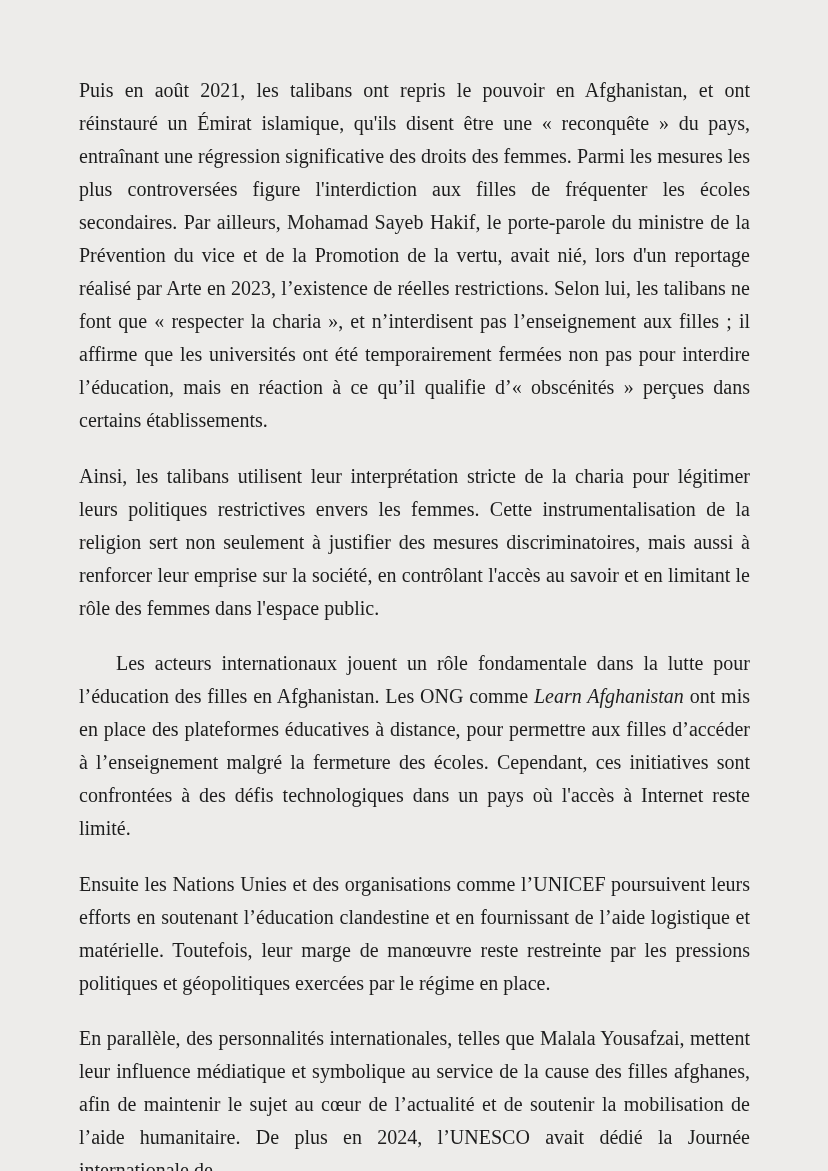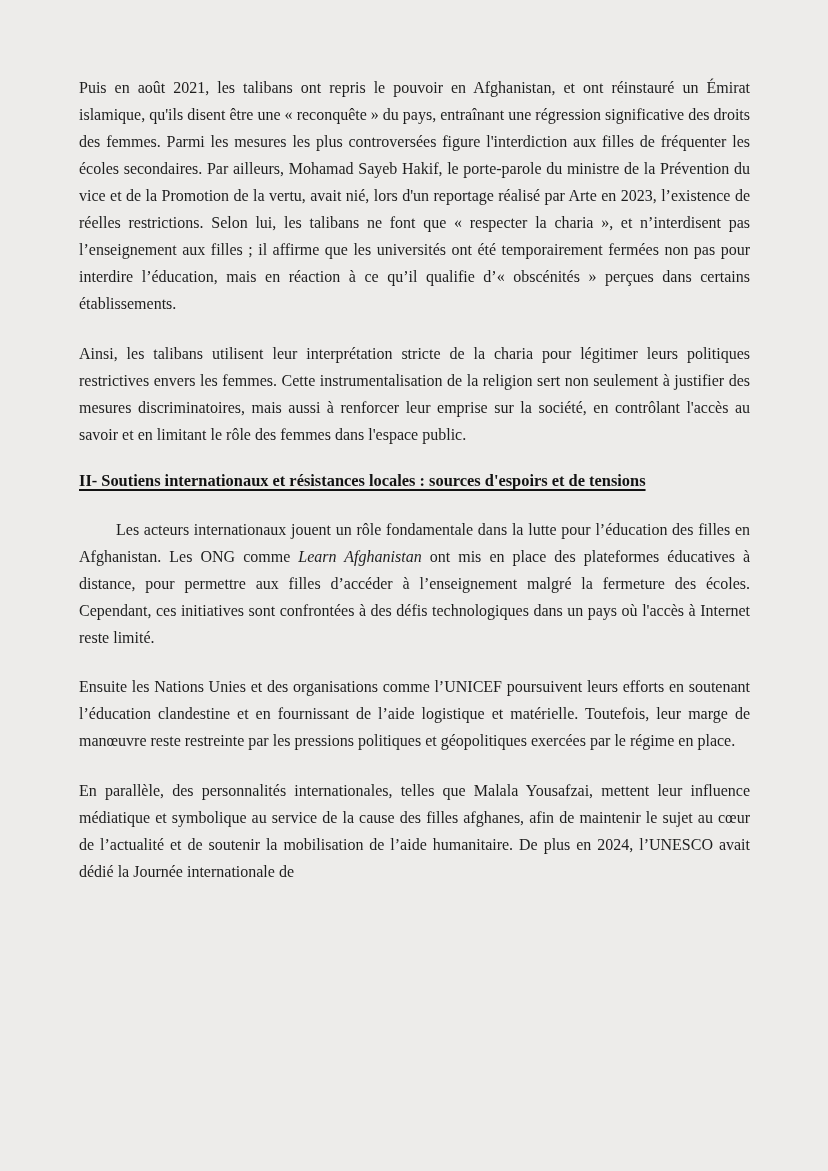--- a/index.html
+++ b/index.html
@@ -25,22 +25,22 @@
 
   #doc-body {
     position: absolute;
     left: 79px;
     top: 74px;
     width: 671px;
   }
 
   p.para {
     margin: 0 0 0 0;
-    font-size: 16px;
-    line-height: 27px;
+    font-size: 20px;
+    line-height: 33px;
     text-align: justify;
     text-justify: inter-word;
     hyphens: none;
     -webkit-hyphens: none;
     color: #1d1d1d;
     font-family: Liberation Serif, serif;
   }
 
   p.para + p.para,
   p.para + h2.section-heading,
@@ -86,21 +86,20 @@
 <body style="background: rgb(237, 236, 234);">
 
 <div id="page" style="background: rgb(237, 236, 234);">
   <div id="doc-body">
 
     <p class="para">Puis en août 2021, les talibans ont repris le pouvoir en Afghanistan, et ont réinstauré un Émirat islamique, qu'ils disent être une « reconquête » du pays, entraînant une régression significative des droits des femmes. Parmi les mesures les plus controversées figure l'interdiction aux filles de fréquenter les écoles secondaires. Par ailleurs, Mohamad Sayeb Hakif, le porte-parole du ministre de la Prévention du vice et de la Promotion de la vertu, avait nié, lors d'un reportage réalisé par Arte en 2023, l’existence de réelles restrictions. Selon lui, les talibans ne font que « respecter la charia », et n’interdisent pas l’enseignement aux filles ; il affirme que les universités ont été temporairement fermées non pas pour interdire l’éducation, mais en réaction à ce qu’il qualifie d’« obscénités » perçues dans certains établissements.</p>
 
 
     <p class="para">Ainsi, les talibans utilisent leur interprétation stricte de la charia pour légitimer leurs politiques restrictives envers les femmes. Cette instrumentalisation de la religion sert non seulement à justifier des mesures discriminatoires, mais aussi à renforcer leur emprise sur la société, en contrôlant l'accès au savoir et en limitant le rôle des femmes dans l'espace public.</p>
 
-    <h2 class="section-heading"><span class="underlined">II- Soutiens internationaux et résistances locales : sources d'espoirs et de tensions</span></h2>
 
 
 
     <p class="para indented"><span>Les acteurs internationaux jouent un rôle fondamentale dans la lutte pour l’éducation des filles en Afghanistan. Les ONG comme </span><span class="ital">Learn Afghanistan</span><span> ont mis en place des plateformes éducatives à distance, pour permettre aux filles d’accéder à l’enseignement malgré la fermeture des écoles. Cependant, ces initiatives sont confrontées à des défis technologiques dans un pays où l'accès à Internet reste limité.</span></p>
 
     <p class="para">Ensuite les Nations Unies et des organisations comme l’UNICEF  poursuivent leurs efforts en soutenant l’éducation clandestine et en fournissant de l’aide logistique et matérielle. Toutefois, leur marge de manœuvre reste restreinte par les pressions politiques et géopolitiques exercées par le régime en place.</p>
 
     <p class="para">En parallèle, des personnalités internationales, telles que Malala Yousafzai, mettent leur influence médiatique et symbolique au service de la cause des filles afghanes, afin de maintenir le sujet au cœur de l’actualité et de soutenir la mobilisation de l’aide humanitaire. De plus en 2024, l’UNESCO avait dédié la Journée internationale de</p>
 
   </div>

